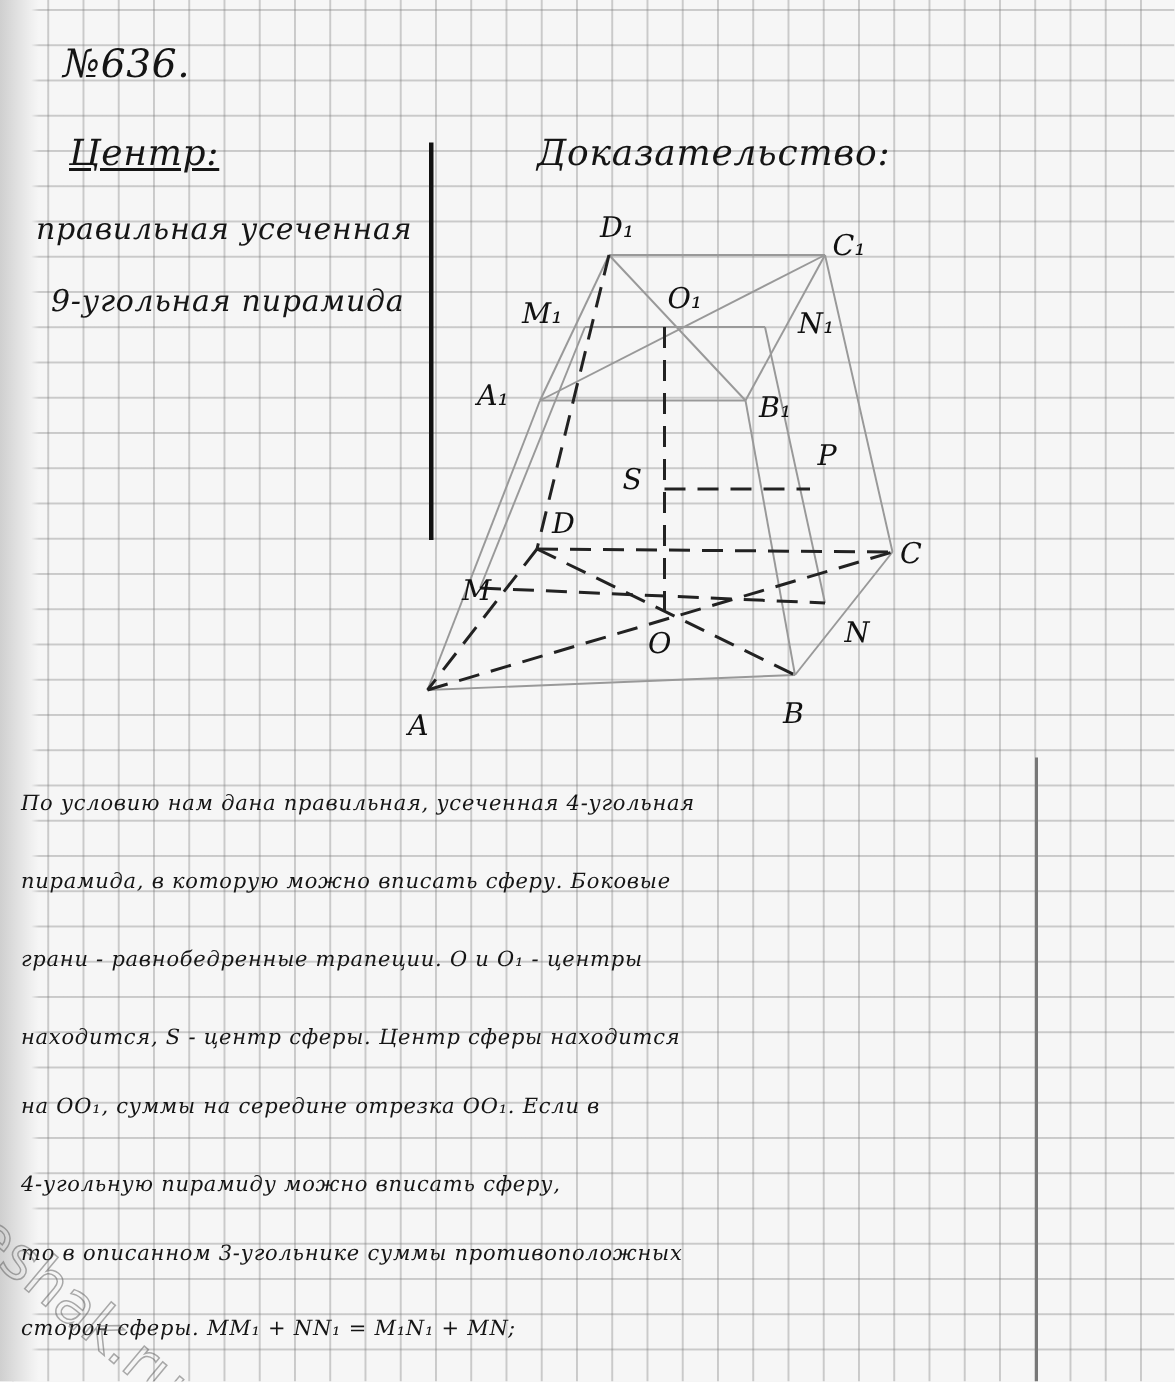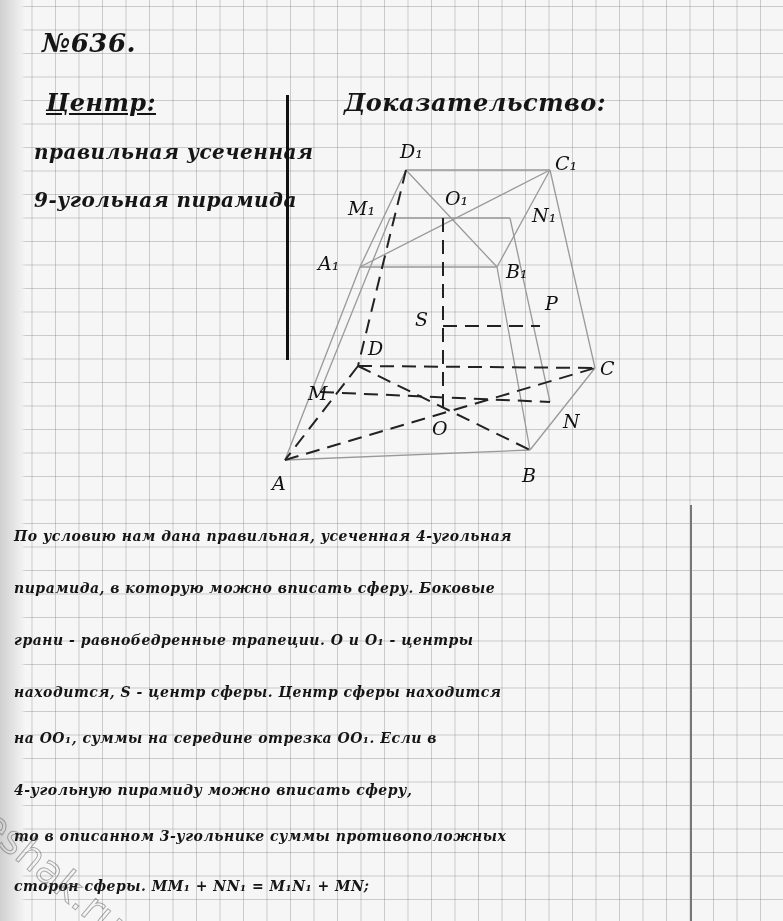--- a/index.html
+++ b/index.html
@@ -7,27 +7,27 @@
        font-family:"DejaVu Serif",serif;color:#111;}
   .paper{position:absolute;left:0;top:0;width:783px;height:921px;
     background-color:#f6f6f6;
     background-image:
       linear-gradient(to right, rgba(120,120,120,0.35) 1px, transparent 1px),
       linear-gradient(to bottom, rgba(120,120,120,0.35) 1px, transparent 1px);
     background-size:23.5px 23.5px;background-position:8px 6px;}
   .left-shadow{position:absolute;left:0;top:0;width:26px;height:921px;
     background:linear-gradient(to right,#cfcfcf,#efefef 80%,transparent);}
   .margin-line{position:absolute;left:690px;top:505px;width:1.5px;height:416px;background:#777;}
-  .hw{position:absolute;font-family:"DejaVu Serif",serif;font-style:italic;color:#151515;white-space:nowrap;letter-spacing:0.5px;font-weight:bold;}
+  .hw{position:absolute;font-family:"DejaVu Serif",serif;font-style:italic;color:#151515;white-space:nowrap;letter-spacing:0.5px;}
   .title{left:42px;top:28px;font-size:26px;}
   .given-label{left:46px;top:88px;font-size:24px;text-decoration:underline;}
-  .given-1{left:34px;top:140px;font-size:20px;}
+  .given-1{left:24px;top:140px;font-size:20px;}
   .given-2{left:34px;top:188px;font-size:20px;}
   .divider{position:absolute;left:286px;top:95px;width:3px;height:265px;background:#111;}
-  .proof-label{left:344px;top:88px;font-size:24px;}
+  .proof-label{left:358px;top:88px;font-size:24px;}
   .diagram{position:absolute;left:260px;top:130px;width:380px;height:380px;}
   .diagram text{font-family:"DejaVu Serif",serif;font-style:italic;font-size:19px;fill:#111;}
   .line{position:absolute;left:14px;font-size:14px;}
   .watermark{position:absolute;left:-10px;top:790px;font-family:"DejaVu Sans",sans-serif;
     font-size:40px;color:rgba(120,120,120,0.35);transform:rotate(40deg);transform-origin:left top;
     -webkit-text-stroke:1px rgba(90,90,90,0.5);color:transparent;}
 </style>
 </head>
 <body>
 

